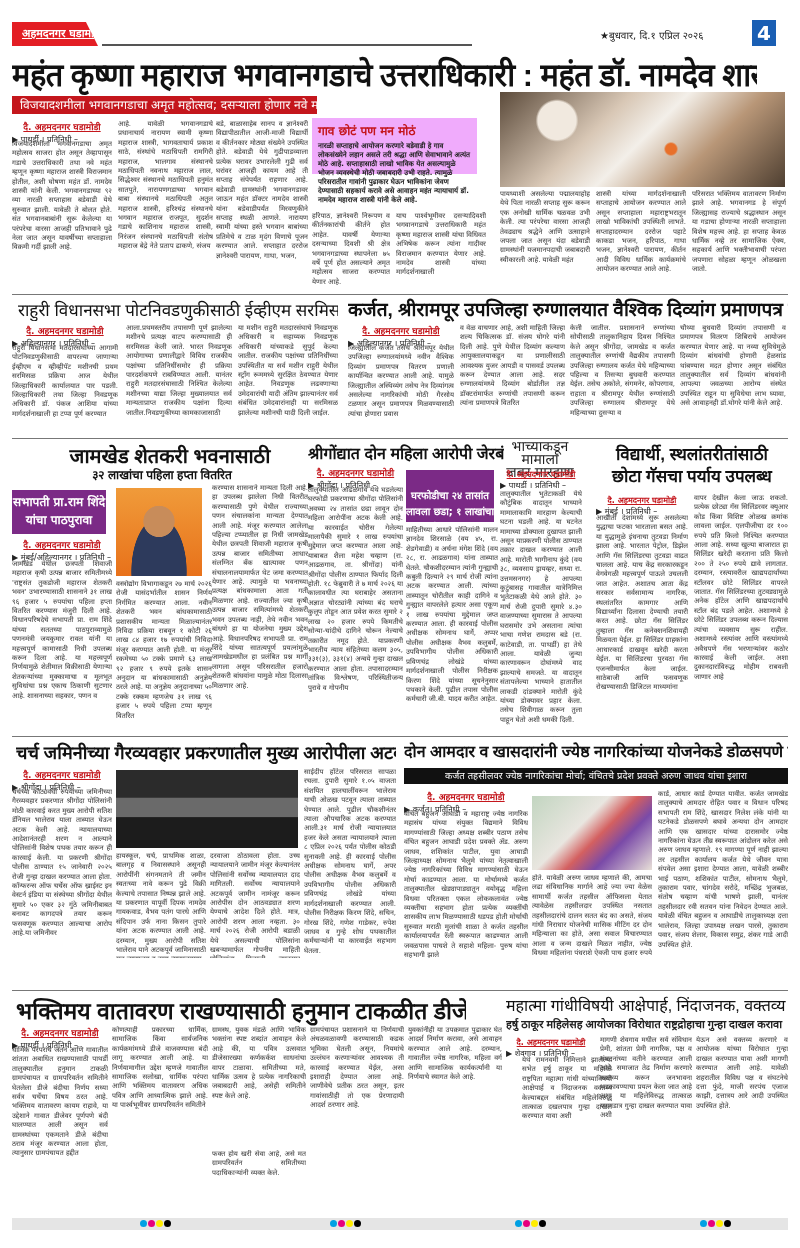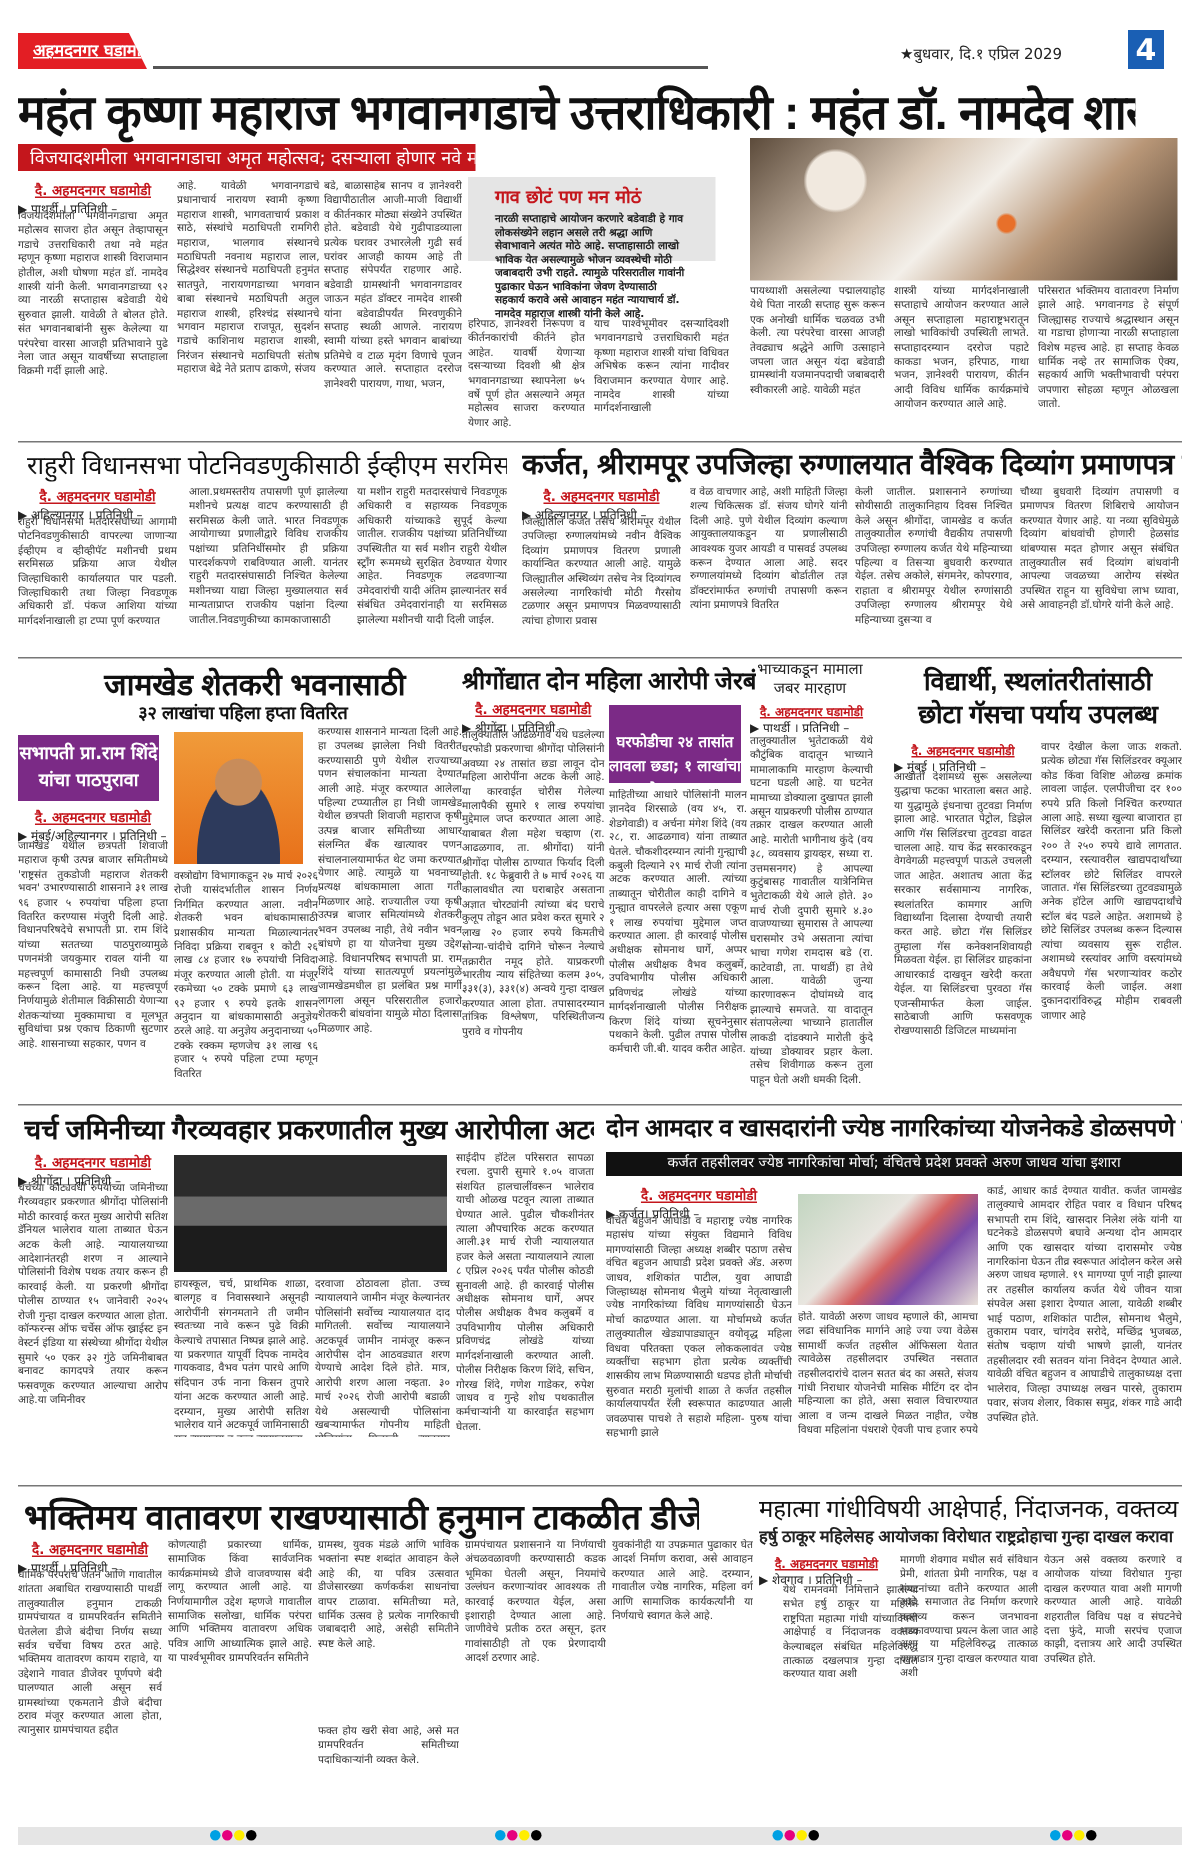--- a/index.html
+++ b/index.html
@@ -9,21 +9,21 @@
 .masthead span{color:#fff;font-size:11px;font-weight:bold;line-height:24px;padding-left:10px;text-decoration:underline;white-space:nowrap}
 .topline{left:102px;top:44px;width:370px;height:2px;background:#555}
 .dateline{left:600px;top:28px;font-size:10px;color:#222;white-space:nowrap}
 .pageno{left:752px;top:20px;width:24px;height:26px;background:#1a5fb4;color:#fff;font-size:20px;font-weight:bold;text-align:center;line-height:26px}
 .headline{font-family:"Liberation Sans",sans-serif;font-weight:bold;color:#111;white-space:nowrap;overflow:hidden}
 .h1{left:12px;top:52px;width:776px;font-size:32px;letter-spacing:-0.5px;transform:scaleX(0.96);transform-origin:left}
 .redbar{left:12px;top:96px;width:310px;height:18px;background:#c4161c;color:#fff;font-size:12px;line-height:18px;padding-left:8px;white-space:nowrap;overflow:hidden}
 .byline{font-size:9px;font-weight:bold;color:#c4161c;text-align:center;text-decoration:underline}
 .dateloc{font-size:8px;color:#222}
 .col{font-size:7px;line-height:9.4px;color:#333;text-align:justify;overflow:hidden}
-.pink{left:312px;top:118px;width:165px;height:56px;background:#e5e5e5;padding:4px 18px}
+.pink{left:312px;top:118px;width:165px;height:56px;background:#f0abfc;padding:4px 6px}
 .pink h3{font-size:12px;color:#c4161c;margin-bottom:3px}
 .pink p{font-size:7px;font-weight:bold;line-height:9px;color:#222}
 .photo1{left:500px;top:92px;width:285px;height:95px;background:
 radial-gradient(circle at 20% 30%,#f1e9df 0 8%,transparent 9%),
 radial-gradient(circle at 60% 60%,#e8702a 0 3%,transparent 4%),
 linear-gradient(135deg,#5c4b3b,#d8c7b5 35%,#f3efe9 50%,#b89677 70%,#4e3f31)}
 .sep{height:1px;background:#777}
 .purple{background:#7b2a86;color:#fff;text-align:center;font-weight:bold}
 .photo-person{background:radial-gradient(circle at 50% 38%,#c88c5a 0 22%,transparent 23%),radial-gradient(ellipse at 50% 95%,#2d3a5c 0 45%,transparent 46%),linear-gradient(#f09b3a,#e8711a)}
 .photo-group{background:linear-gradient(180deg,#2b2b2b 0 35%,#6a6a6a 36% 60%,#1c1c1c 61%),#333}
@@ -31,21 +31,21 @@
 .blackbar{background:#111;color:#fff;text-align:center;font-weight:normal;white-space:nowrap;overflow:hidden}
 .footer{left:12px;top:1218px;width:776px;height:12px;background:#e5e5e5}
 .cmyk{position:absolute;top:2px;display:flex;gap:1px}
 .cmyk i{display:block;width:7px;height:7px;border-radius:50%}
 </style>
 </head>
 <body>
 
 <div class="abs masthead"><span>अहमदनगर घडामोडी</span></div>
 <div class="abs topline"></div>
-<div class="abs dateline">★बुधवार, दि.१ एप्रिल 2029</div>
+<div class="abs dateline">★बुधवार, दि.१ एप्रिल २०२६</div>
 <div class="abs pageno">4</div>
 
 <div class="abs headline h1">महंत कृष्णा महाराज भगवानगडाचे उत्तराधिकारी : महंत डॉ. नामदेव शास्त्रींची घोषणा</div>
 <div class="abs redbar" style="width:305px">विजयादशमीला भगवानगडाचा अमृत महोत्सव; दसऱ्याला होणार नवे महंत विराजमान</div>
 <div class="abs" style="left:12px;top:120px;width:100px">
   <div class="byline">दै. अहमदनगर घडामोडी</div>
   <div class="dateloc">▶ पाथर्डी । प्रतिनिधी –</div>
 </div>
 <div class="abs col" style="left:12px;top:140px;width:100px;height:150px">विजयादशमीला भगवानगडाचा अमृत महोत्सव साजरा होत असून तेव्हापासून गडाचे उत्तराधिकारी तथा नवे महंत म्हणून कृष्णा महाराज शास्त्री विराजमान होतील, अशी घोषणा महंत डॉ. नामदेव शास्त्री यांनी केली. भगवानगडाच्या ९२ व्या नारळी सप्ताहास बडेवाडी येथे सुरुवात झाली. यावेळी ते बोलत होते. संत भगवानबाबांनी सुरू केलेल्या या परंपरेचा वारसा आजही प्रतिभावाने पुढे नेला जात असून यावर्षीच्या सप्ताहाला विक्रमी गर्दी झाली आहे.</div>
 <div class="abs col" style="left:118px;top:120px;width:95px;height:170px">आहे. यावेळी भगवानगडाचे प्रधानाचार्य नारायण स्वामी कृष्णा महाराज शास्त्री, भागवताचार्य प्रकाश साठे, संस्थांचे मठाधिपती रामगिरी महाराज, भालगाव संस्थानचे मठाधिपती नवनाथ महाराज लाल, सिद्धेश्वर संस्थानचे मठाधिपती हनुमंत सातपुते, नारायणगडाच्या भगवान बाबा संस्थानचे मठाधिपती अतुल महाराज शास्त्री, हरिश्चंद्र संस्थानचे भगवान महाराज राजपूत, सुदर्शन गडाचे काशिनाथ महाराज शास्त्री, निरंजन संस्थानचे मठाधिपती संतोष महाराज बेद्रे नेते प्रताप ढाकणे, संजय</div>
@@ -96,21 +96,21 @@
 
 <div class="abs headline" style="left:308px;top:442px;width:196px;font-size:16px">श्रीगोंद्यात दोन महिला आरोपी जेरबंद</div>
 <div class="abs" style="left:308px;top:466px;width:95px">
   <div class="byline">दै. अहमदनगर घडामोडी</div>
   <div class="dateloc">▶ श्रीगोंदा । प्रतिनिधी –</div>
 </div>
 <div class="abs col" style="left:308px;top:486px;width:95px;height:244px">तालुक्यातील आढळगाव येथे घडलेल्या घरफोडी प्रकरणाचा श्रीगोंदा पोलिसांनी अवघ्या २४ तासांत छडा लावून दोन महिला आरोपींना अटक केली आहे. या कारवाईत चोरीस गेलेल्या मालापैकी सुमारे १ लाख रुपयांचा मुद्देमाल जप्त करण्यात आला आहे. याबाबत शैला महेश चव्हाण (रा. आढळगाव, ता. श्रीगोंदा) यांनी श्रीगोंदा पोलीस ठाण्यात फिर्याद दिली होती. १८ फेब्रुवारी ते ७ मार्च २०२६ या कालावधीत त्या घराबाहेर असताना अज्ञात चोरट्यांनी त्यांच्या बंद घराचे कुलूप तोडून आत प्रवेश करत सुमारे २ लाख २० हजार रुपये किमतीचे सोन्या-चांदीचे दागिने चोरून नेल्याचे तक्रारीत नमूद होते. याप्रकरणी भारतीय न्याय संहितेच्या कलम ३०५, ३३१(३), ३३१(४) अन्वये गुन्हा दाखल करण्यात आला होता. तपासादरम्यान तांत्रिक विश्लेषण, परिस्थितीजन्य पुरावे व गोपनीय</div>
 <div class="abs purple" style="left:406px;top:470px;width:88px;height:52px;font-size:10px;line-height:16px;padding-top:18px">घरफोडीचा २४ तासांत लावला छडा; १ लाखांचा मुद्देमाल जप्त</div>
 <div class="abs col" style="left:406px;top:526px;width:92px;height:204px">माहितीच्या आधारे पोलिसांनी मालन ज्ञानदेव शिरसाळे (वय ४५, रा. शेडगेवाडी) व अर्चना मंगेश शिंदे (वय २८, रा. आढळगाव) यांना ताब्यात घेतले. चौकशीदरम्यान त्यांनी गुन्ह्याची कबुली दिल्याने २९ मार्च रोजी त्यांना अटक करण्यात आली. त्यांच्या ताब्यातून चोरीतील काही दागिने व गुन्ह्यात वापरलेले हत्यार असा एकूण १ लाख रुपयांचा मुद्देमाल जप्त करण्यात आला. ही कारवाई पोलीस अधीक्षक सोमनाथ घार्गे, अप्पर पोलीस अधीक्षक वैभव कलुबर्मे, उपविभागीय पोलीस अधिकारी प्रविणचंद्र लोखंडे यांच्या मार्गदर्शनाखाली पोलीस निरीक्षक किरण शिंदे यांच्या सूचनेनुसार पथकाने केली. पुढील तपास पोलीस कर्मचारी जी.बी. यादव करीत आहेत.</div>
 
-<div class="abs" style="left:500px;top:440px;width:80px;font-size:10px;text-align:center;line-height:13px">
+<div class="abs" style="left:500px;top:440px;width:80px;font-size:14px;text-align:center;line-height:13px">
   <div>भाच्याकडून मामाला</div>
   <div>जबर मारहाण</div>
 </div>
 <div class="abs" style="left:500px;top:468px;width:82px">
   <div class="byline" style="font-size:8px">दै. अहमदनगर घडामोडी</div>
   <div class="dateloc">▶ पाथर्डी । प्रतिनिधी –</div>
 </div>
 <div class="abs col" style="left:500px;top:490px;width:82px;height:240px">तालुक्यातील भुतेटाकळी येथे कौटुंबिक वादातून भाच्याने मामालाकामि मारहाण केल्याची घटना घडली आहे. या घटनेत मामाच्या डोक्याला दुखापत झाली असून याप्रकरणी पोलीस ठाण्यात तक्रार दाखल करण्यात आली आहे. मारोती भागीनाथ कुंदे (वय ३८, व्यवसाय ड्रायव्हर, सध्या रा. उत्तमसनगर) हे आपल्या कुटुंबासह गावातील यात्रेनिमित्त भुतेटाकळी येथे आले होते. ३० मार्च रोजी दुपारी सुमारे ४.३० वाजण्याच्या सुमारास ते आपल्या घरासमोर उभे असताना त्यांचा भाचा गणेश रामदास बडे (रा. काटेवाडी, ता. पाथर्डी) हा तेथे आला. यावेळी जुन्या कारणावरून दोघांमध्ये वाद झाल्याचे समजते. या वादातून संतापलेल्या भाच्याने हातातील लाकडी दांडक्याने मारोती कुंदे यांच्या डोक्यावर प्रहार केला. तसेच शिवीगाळ करून तुला पाहून घेतो अशी धमकी दिली.</div>
 
 <div class="abs headline" style="left:596px;top:442px;width:192px;font-size:17px;text-align:center">विद्यार्थी, स्थलांतरीतांसाठी</div>

